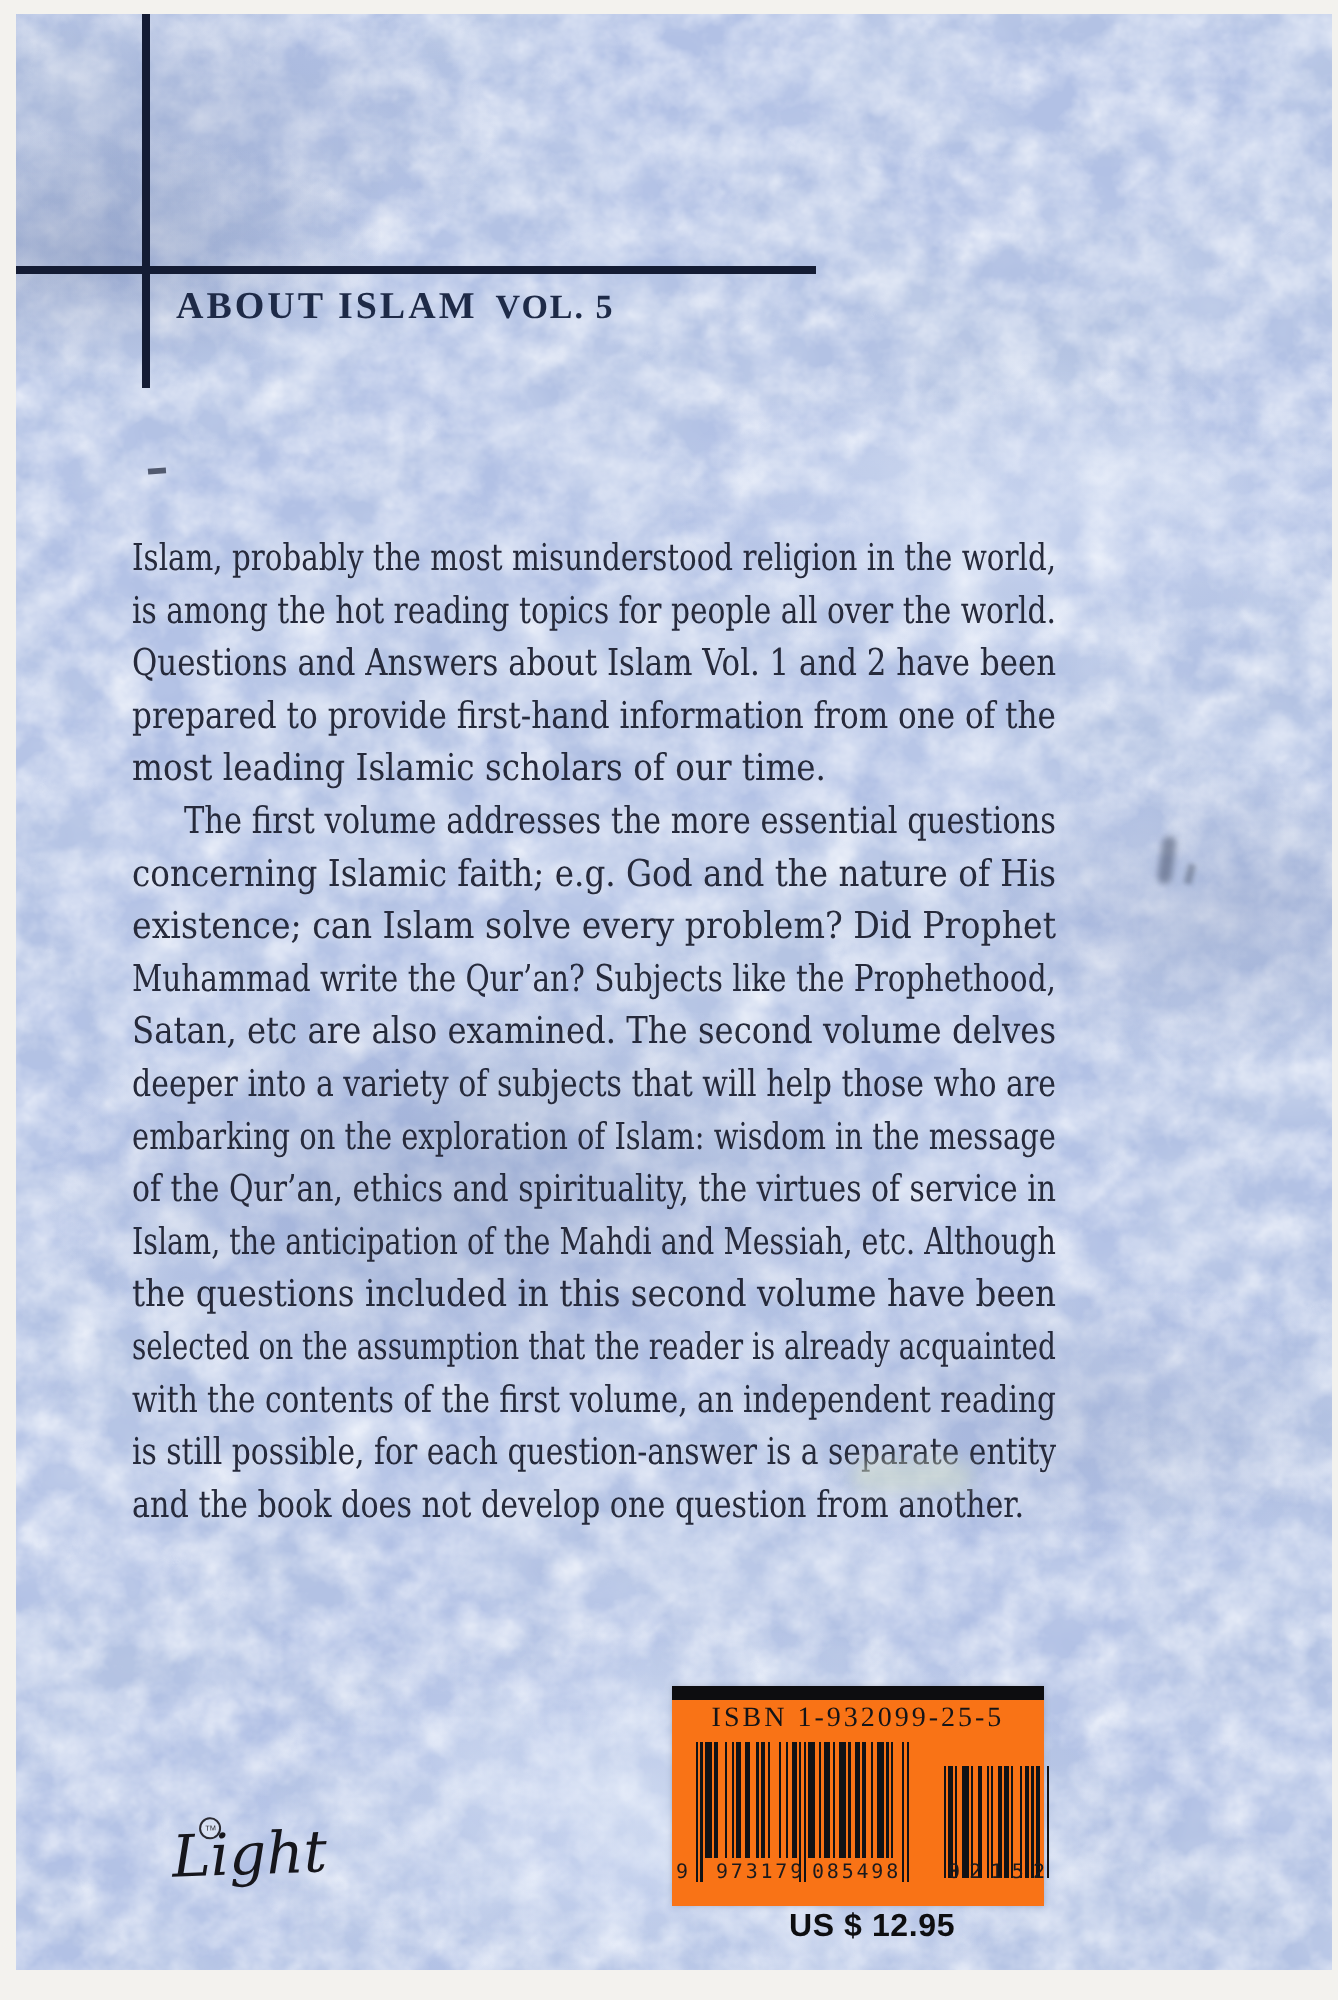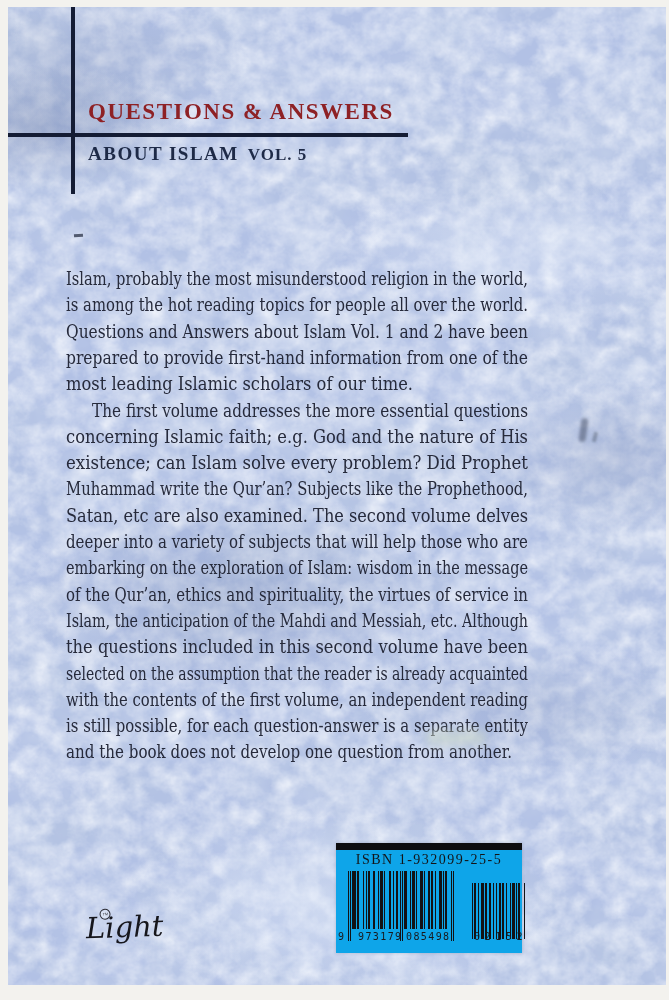--- a/index.html
+++ b/index.html
@@ -25,21 +25,21 @@
   .title2 .main{font-size:19px;letter-spacing:1.5px;font-weight:600;}
   .title2 .vol{font-size:17px;letter-spacing:1px;font-weight:600;margin-left:9px;}
   .dashmark{position:absolute;left:66px;top:227px;width:9px;height:3px;background:rgba(40,48,70,.75);transform:rotate(-4deg);}
   .bodysvg{position:absolute;left:58px;top:258px;}
   .logo{position:absolute;left:78px;top:903px;color:#16161c;transform:rotate(-2deg);}
   .logo .script{font-family:"DejaVu Serif",serif;font-style:italic;font-size:29px;}
   .logo .script::first-letter{font-size:44px;font-family:"DejaVu Serif",serif;letter-spacing:-2px;}
   .tmcircle{position:absolute;left:14px;top:-2px;width:9px;height:9px;border:1px solid #2a2a32;border-radius:50%;
             display:flex;align-items:center;justify-content:center;background:rgba(235,240,250,.35);}
   .tmcircle span{font-family:"Liberation Sans",sans-serif;font-size:8px;transform:scale(.45);color:#1d1d24;}
-  .bclabel{position:absolute;left:328px;top:836px;width:186px;height:110px;background:#0ea5e9;box-shadow:0 0 3px rgba(60,70,100,.25);}
+  .bclabel{position:absolute;left:328px;top:836px;width:186px;height:110px;background:#f97316;box-shadow:0 0 3px rgba(60,70,100,.25);}
   .bcstrip{position:absolute;left:0;top:0;width:186px;height:7px;background:#0d0d10;}
   .isbn{position:absolute;left:0;top:9px;width:186px;text-align:center;font-family:"Liberation Serif",serif;
         font-size:14px;letter-spacing:1.5px;color:#141417;white-space:nowrap;}
   .barsmain{position:absolute;left:12px;top:28px;}
   .barssupp{position:absolute;left:136px;top:40px;}
   .digitrow{position:absolute;font-family:"DejaVu Sans Mono","Liberation Mono",monospace;font-size:10px;color:#19191d;white-space:nowrap;}
   .d-left{left:2px;top:88px;}
   .d-g1{left:22px;top:88px;letter-spacing:1.4px;}
   .d-g2{left:70px;top:88px;letter-spacing:1.4px;}
   .d-supp{left:138px;top:88px;letter-spacing:4.6px;}
@@ -73,21 +73,20 @@
       <rect x="0" y="0" width="658" height="978" fill="#b2c1e5"></rect>
       <rect x="0" y="0" width="658" height="978" filter="url(#fBroad)"></rect>
       <rect x="0" y="0" width="658" height="978" filter="url(#fMid)"></rect>
       <rect x="0" y="0" width="658" height="978" filter="url(#fFine)"></rect>
     </svg>
     <div class="clouds"></div>
 
     <div class="vrule"></div>
     <div class="hrule"></div>
 
-    <div class="title1">QUESTIONS &amp; ANSWERS</div>
     <div class="title2">
       <span class="main">ABOUT ISLAM</span><span class="vol">VOL. 5</span>
     </div>
 
     <div class="dashmark"></div>
 
     <svg class="bodysvg" id="bodysvg" width="480" height="510" xmlns="http://www.w3.org/2000/svg">
         <text x="0" y="20.0" font-family="&quot;DejaVu Serif&quot;, serif" font-size="18.5" fill="#262a3b" textLength="462" lengthAdjust="spacingAndGlyphs">Islam, probably the most misunderstood religion in the world,</text>
         <text x="0" y="46.3" font-family="&quot;DejaVu Serif&quot;, serif" font-size="18.5" fill="#262a3b" textLength="462" lengthAdjust="spacingAndGlyphs">is among the hot reading topics for people all over the world.</text>
         <text x="0" y="72.6" font-family="&quot;DejaVu Serif&quot;, serif" font-size="18.5" fill="#262a3b" textLength="462" lengthAdjust="spacingAndGlyphs">Questions and Answers about Islam Vol. 1 and 2 have been</text>
@@ -171,15 +170,16 @@
           <rect x="40.32" y="0" width="2.24" height="56" fill="#121215"></rect>
           <rect x="43.68" y="0" width="1.12" height="56" fill="#121215"></rect>
           <rect x="45.92" y="0" width="2.24" height="56" fill="#121215"></rect>
           <rect x="51.52" y="0" width="1.12" height="56" fill="#121215"></rect>
         </svg>
       <div class="digitrow d-left">9</div>
       <div class="digitrow d-g1">973179</div>
       <div class="digitrow d-g2">085498</div>
       <div class="digitrow d-supp">02152</div>
     </div>
+    <div class="price">US $ 12.95</div>
 
   </div>
 </div>
 
 </body></html>

